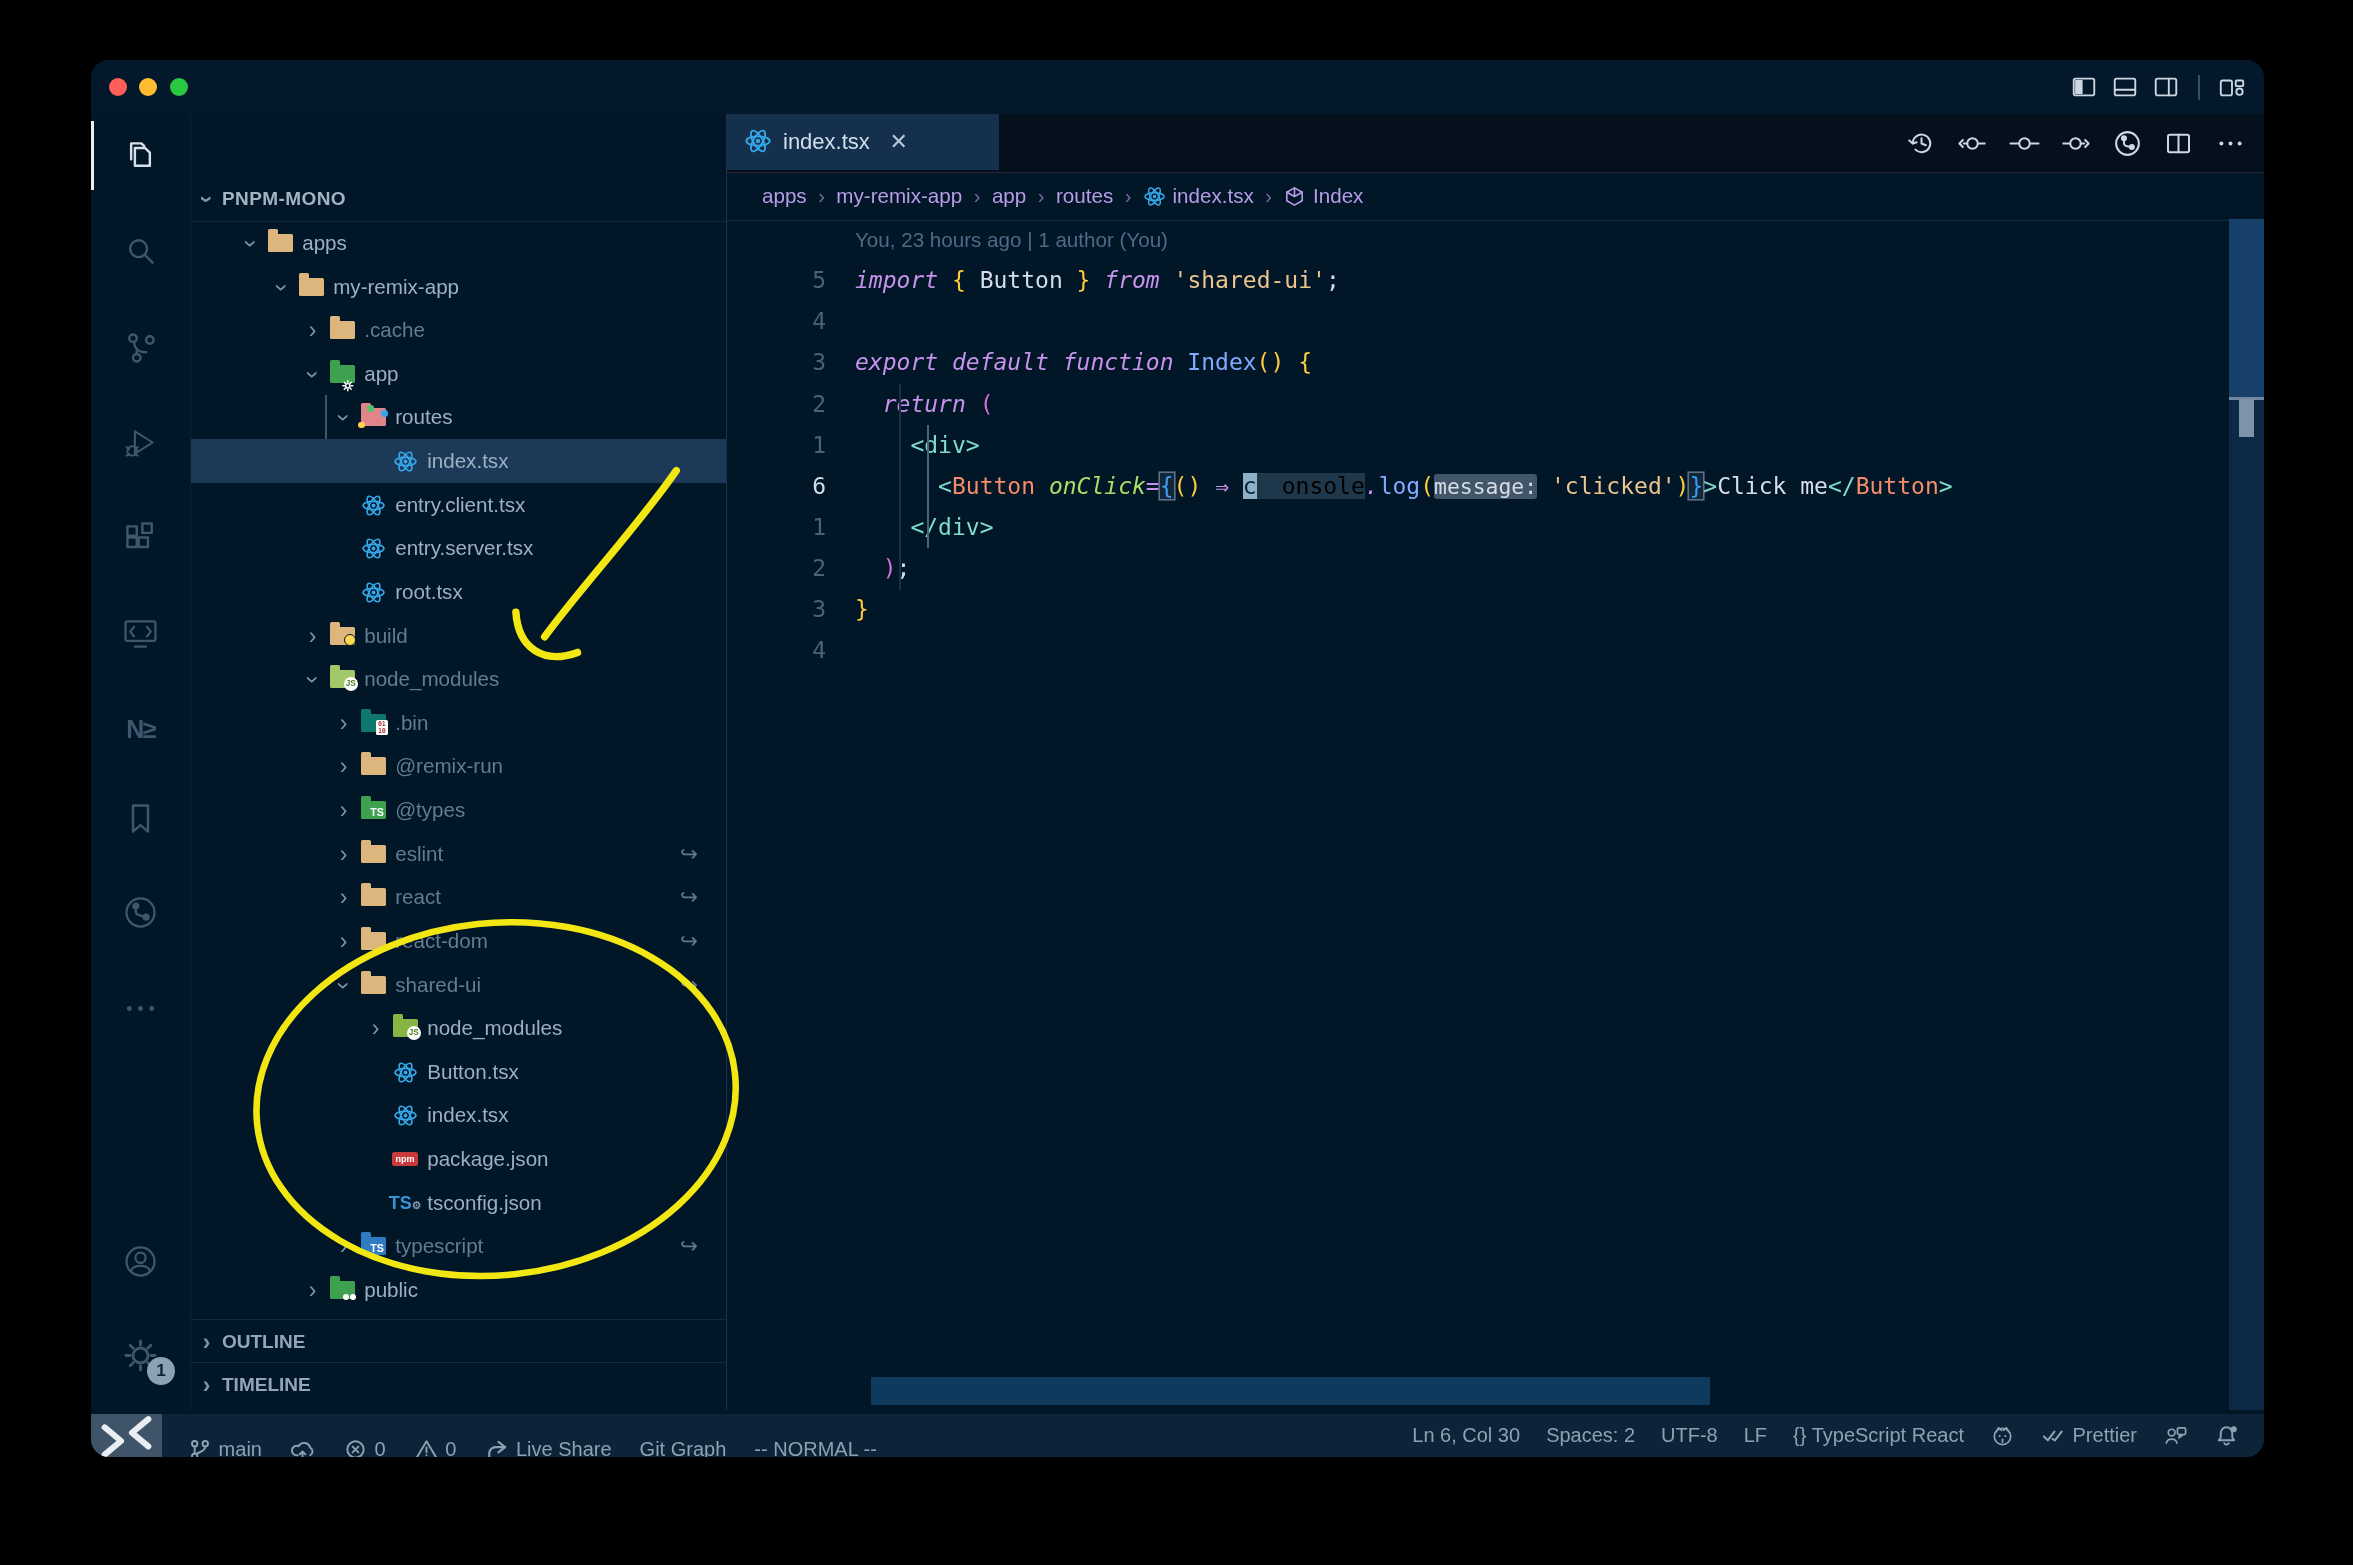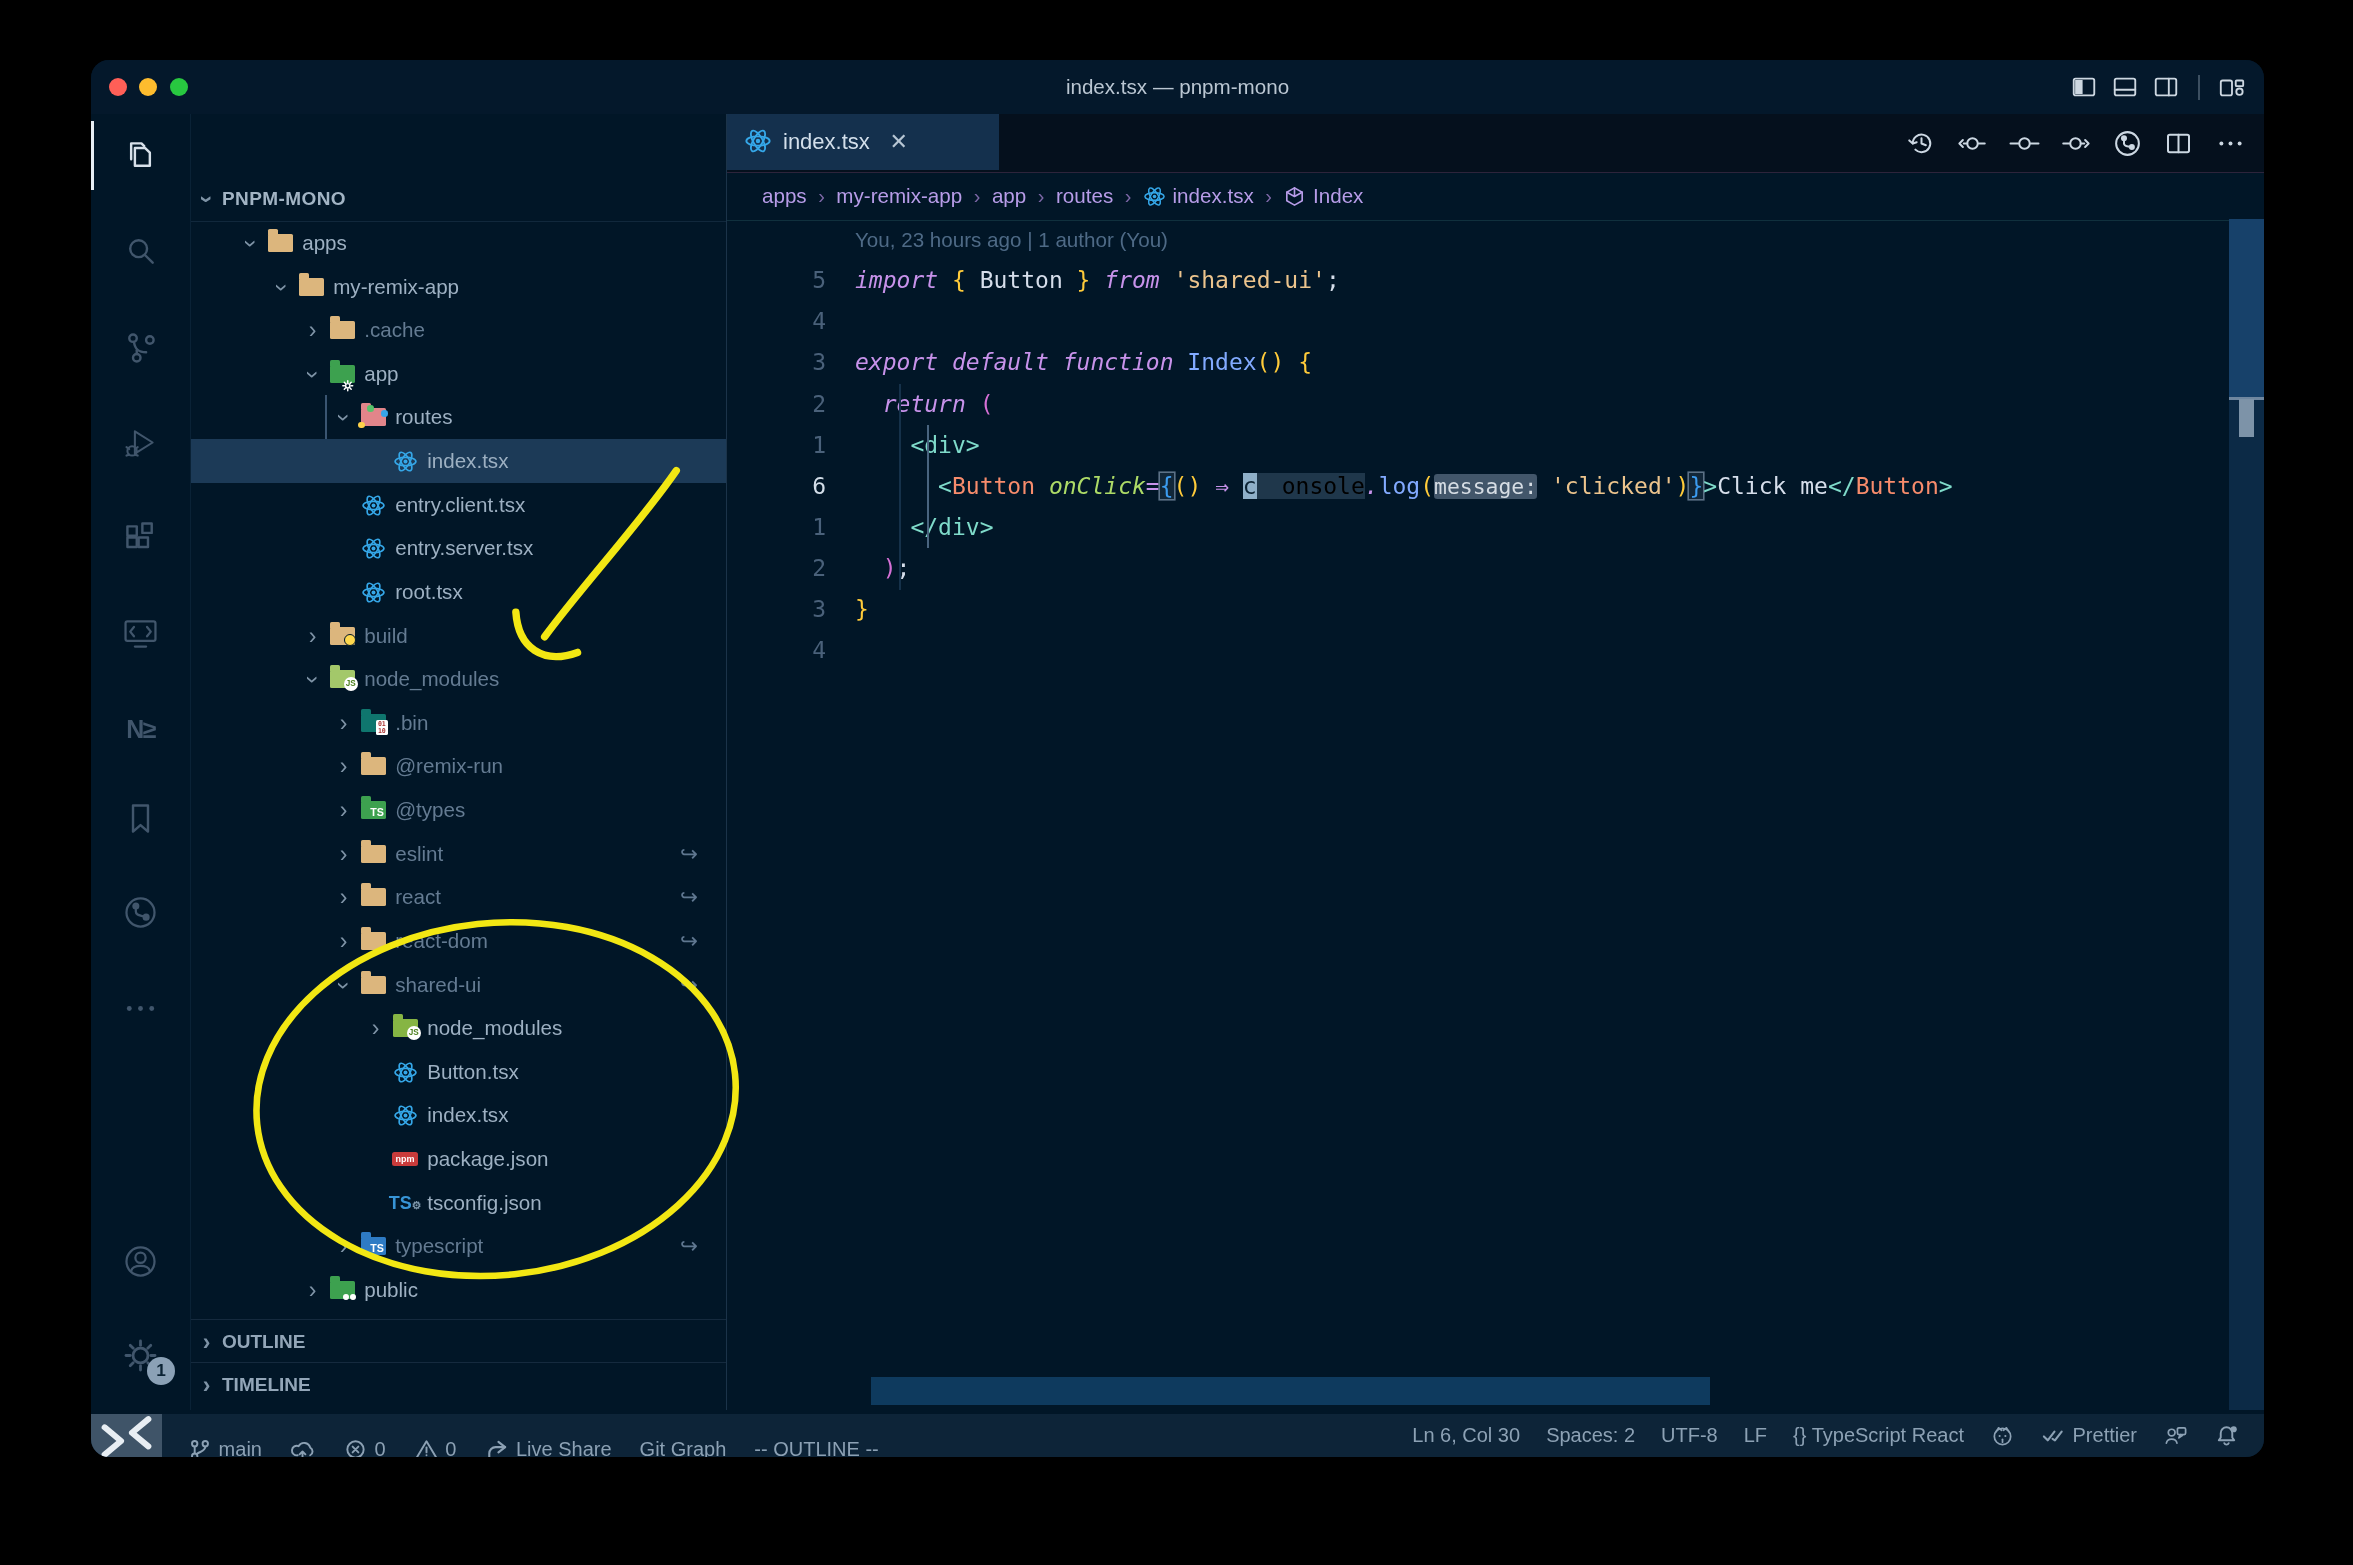--- a/index.html
+++ b/index.html
@@ -124,21 +124,20 @@
 
 <div id="stage">
   <div id="win">
 
     <div id="titlebar">
       <div id="tl-wrap">
         <div class="tl" style="background:#ff5f57"></div>
         <div class="tl" style="background:#febc2e"></div>
         <div class="tl" style="background:#28c840"></div>
       </div>
-      <div id="win-title">index.tsx — pnpm-mono</div>
       <div id="tb-icons">
           <span style="display: inline-flex;">
             <svg viewBox="0 0 30 30" fill="none" stroke="currentColor" stroke-width="2" stroke-linecap="round" stroke-linejoin="round">
               <rect x="4" y="6" width="22" height="18" rx="2"></rect>
               <rect x="5.5" y="7.5" width="8" height="15" fill="currentColor" stroke="none"></rect>
             </svg>
           </span>
           <span style="display: inline-flex;">
             <svg viewBox="0 0 30 30" fill="none" stroke="currentColor" stroke-width="2" stroke-linecap="round" stroke-linejoin="round">
               <rect x="4" y="6" width="22" height="18" rx="2"></rect>
@@ -740,21 +739,21 @@
                 <path d="M15 5l7 5.5L15 16"></path>
                 <path d="M22 10.5H12A6.5 6.5 0 0 0 5.5 17v3.5"></path>
               </svg>
             </span>
             <span>Live Share</span>
           </span>
           <span class="sb-item">
             <span>Git Graph</span>
           </span>
           <span class="sb-item">
-            <span>-- OUTLINE --</span>
+            <span>-- NORMAL --</span>
           </span>
         </div>
       <div id="sb-right">
           <span class="sb-item">
             <span>Ln 6, Col 30</span>
           </span>
           <span class="sb-item">
             <span>Spaces: 2</span>
           </span>
           <span class="sb-item">

